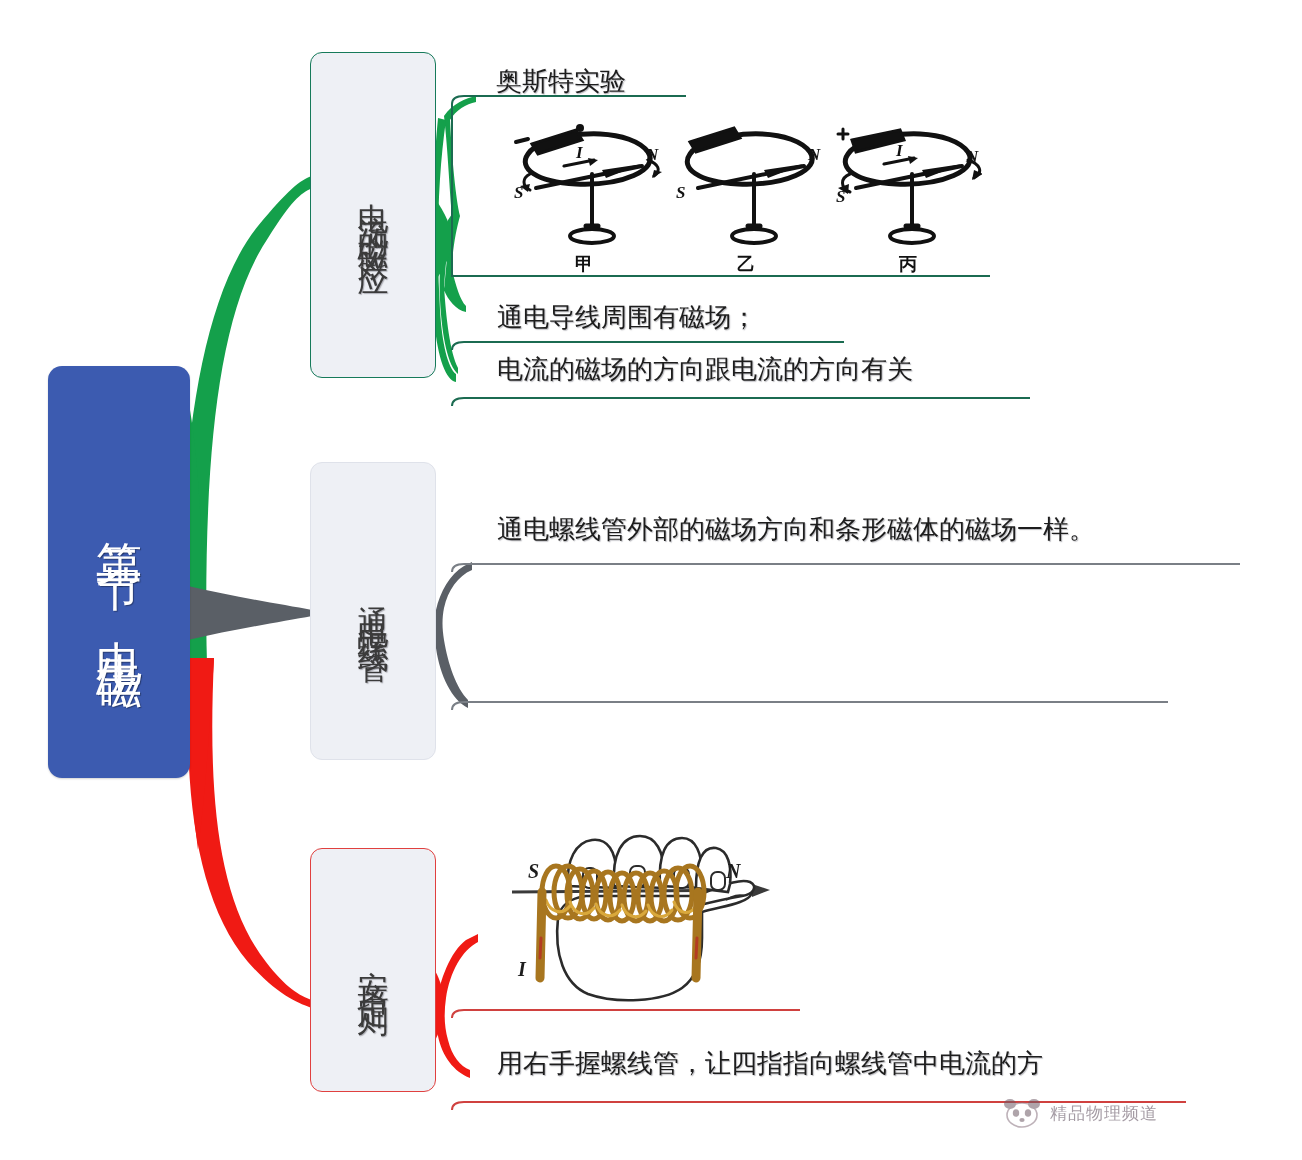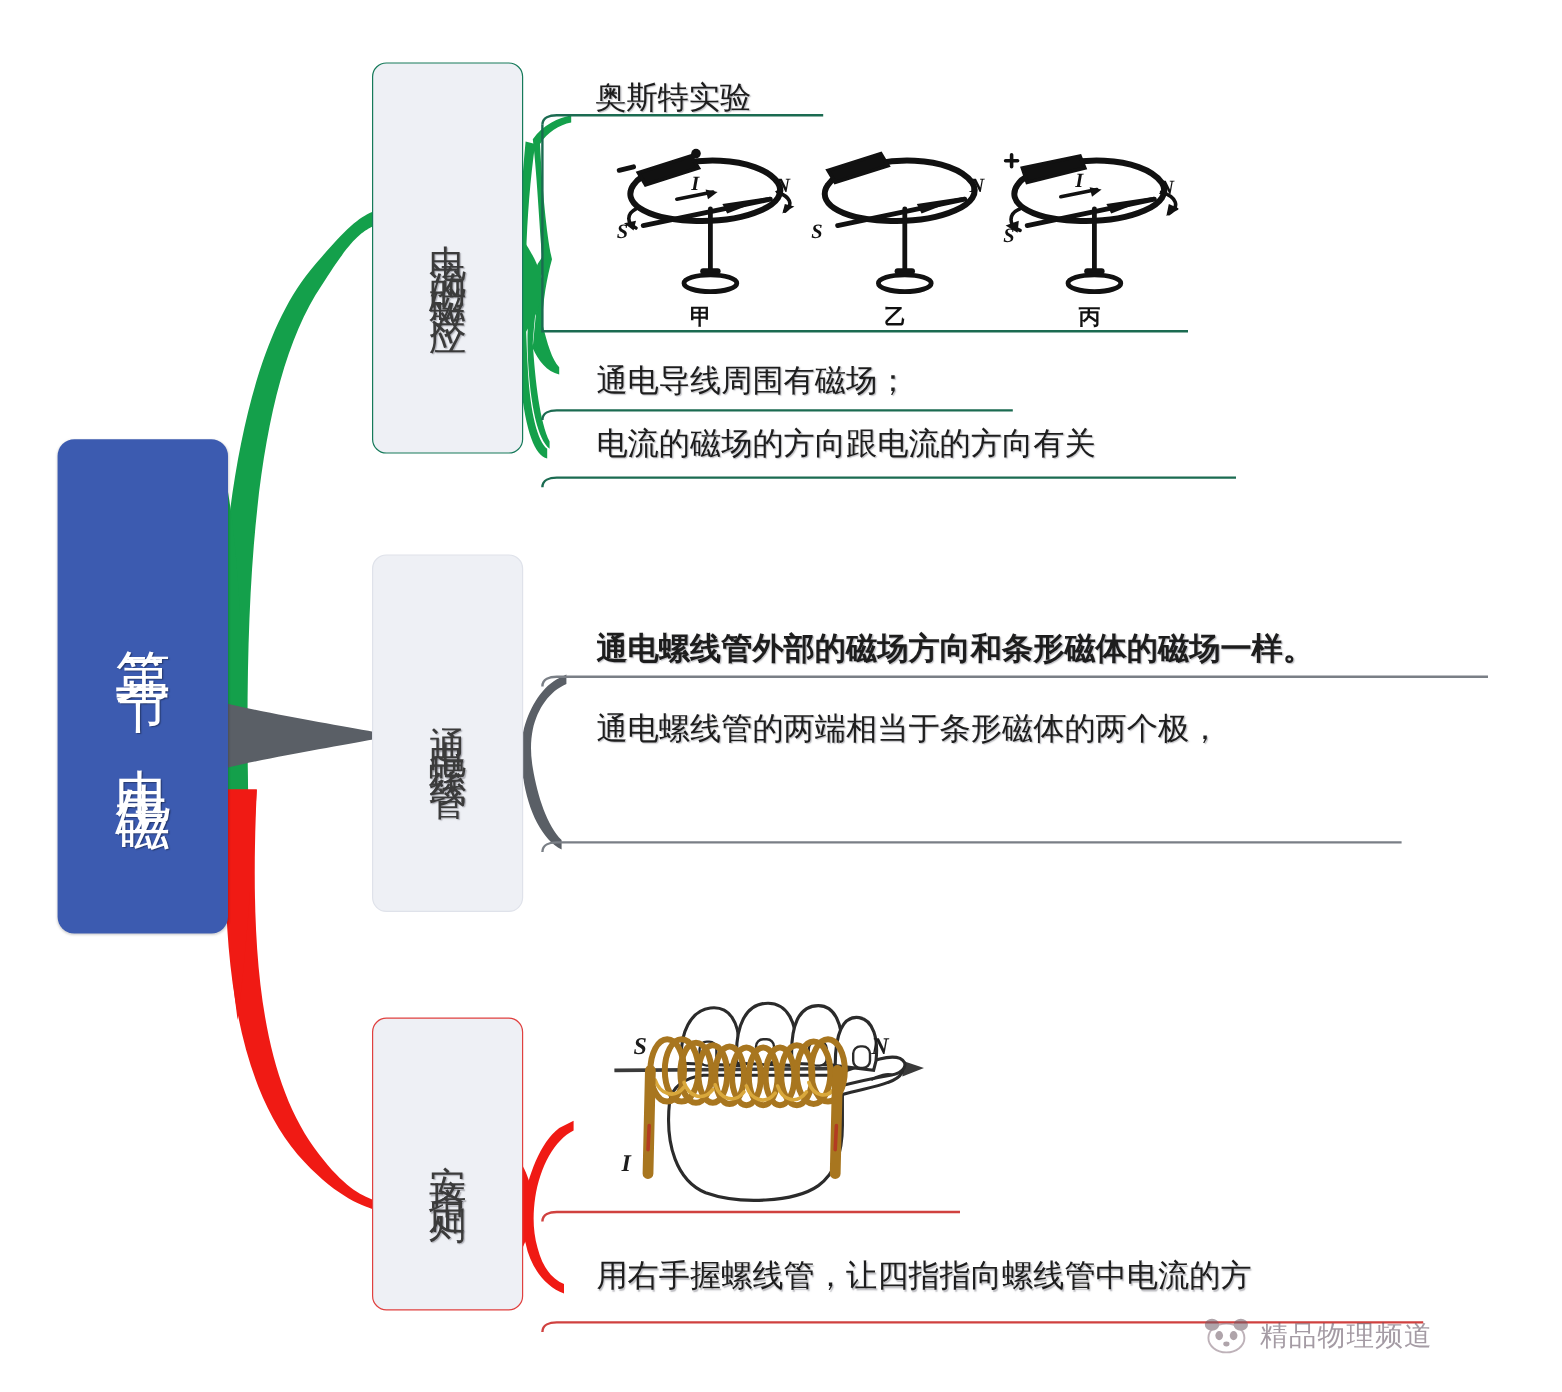--- a/index.html
+++ b/index.html
@@ -40,36 +40,36 @@
 
   
   .leaf{position:absolute;color:#1d1d1d;}
   .leaf .line{
     font-size:26px;line-height:35px;white-space:nowrap;
     text-shadow:1px 1px 1px rgba(120,120,130,.5);
   }
   #leaf-oersted-title{left:496px;top:48px;margin-top:16px;}
   #leaf-wire-field{left:497px;top:300px;text-align:right;}
   #leaf-dir-relation{left:497px;top:352px;}
-  #leaf-sol-outside{left:497px;top:523px;font-weight:bold;}
+  #leaf-sol-outside{left:497px;top:512px;}
   #leaf-sol-poles{left:497px;top:590px;}
   #leaf-ampere-rule{left:497px;top:1033px;margin-top:13px;}
 
   
   .fig{position:absolute;}
   #fig-oersted{left:496px;top:108px;width:486px;height:168px;}
   #fig-righthand{left:490px;top:826px;width:300px;height:192px;}
 
   
   #watermark{
     position:absolute;left:1000px;top:1096px;
     display:flex;align-items:center;gap:6px;opacity:.55;
   }
   #watermark .wm-text{
-    font-size:23px;color:#5b4a5a;letter-spacing:1px;
+    font-size:17px;color:#5b4a5a;letter-spacing:1px;
     font-family:"Liberation Serif","DejaVu Serif",serif;
   }
 </style>
 </head>
 <body>
 
 <div id="canvas">
 
   <svg class="links" viewBox="0 0 1302 1160" preserveAspectRatio="none">
 
@@ -148,21 +148,20 @@
 
   <div class="leaf" id="leaf-dir-relation">
     <div class="line">电流的磁场的方向跟电流的方向有关</div>
   </div>
 
   <div class="leaf" id="leaf-sol-outside">
     <div class="line">通电螺线管外部的磁场方向和条形磁体的磁场一样。</div>
   </div>
 
   <div class="leaf" id="leaf-sol-poles">
-    <div class="line">通电螺线管的两端相当于条形磁体的两个极，</div>
   </div>
 
   <div class="leaf" id="leaf-ampere-rule">
     <div class="line">用右手握螺线管，让四指指向螺线管中电流的方</div>
   </div>
 
   <svg class="fig" id="fig-oersted" viewBox="0 0 486 168">
     <g stroke="#111" fill="none" stroke-width="5" stroke-linecap="round">
 
       <g transform="translate(6,0)">

